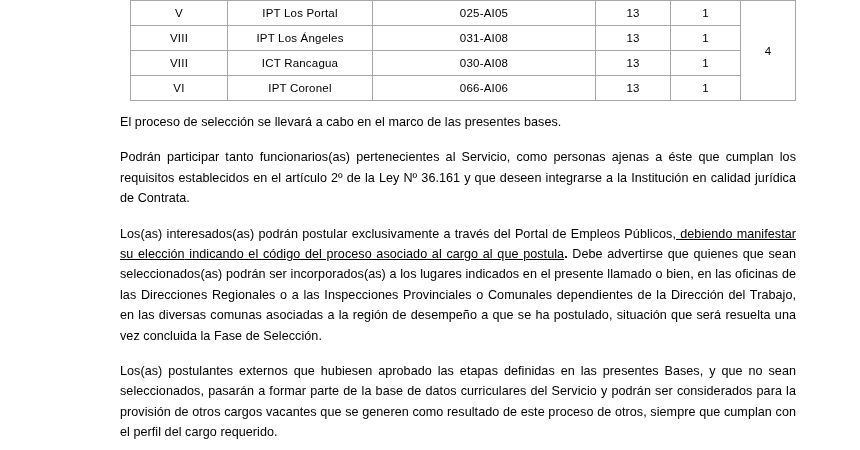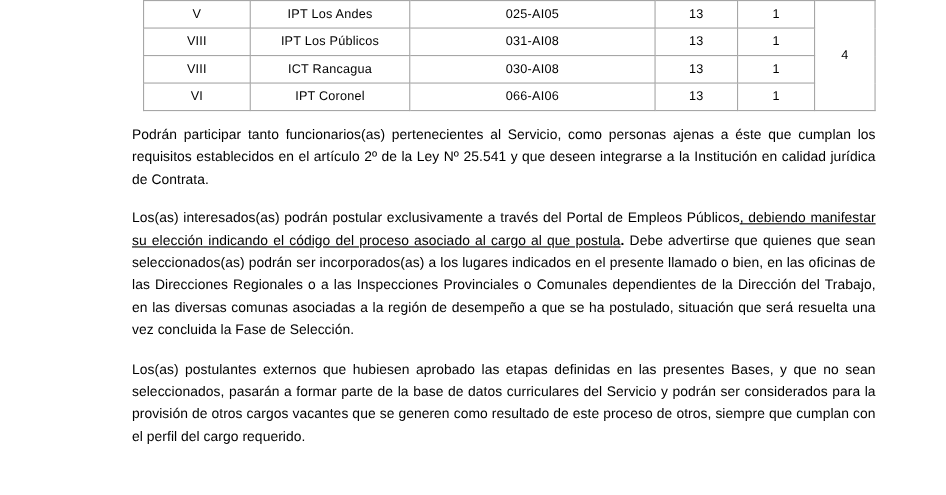--- a/index.html
+++ b/index.html
@@ -75,29 +75,29 @@
 </head>
 <body>
 
 <div class="page">
 
   <div class="table-wrap">
     <table class="doc-table">
       <tbody>
         <tr>
           <td class="c-region">V</td>
-          <td class="c-unit">IPT Los Andes</td>
+          <td class="c-unit">IPT Los Portal</td>
           <td class="c-code">025-AI05</td>
           <td class="c-qty">13</td>
           <td class="c-vac">1</td>
           <td class="c-total total-cell" rowspan="4">4</td>
         </tr>
         <tr>
           <td class="c-region">VIII</td>
-          <td class="c-unit">IPT Los Públicos</td>
+          <td class="c-unit">IPT Los Ángeles</td>
           <td class="c-code">031-AI08</td>
           <td class="c-qty">13</td>
           <td class="c-vac">1</td>
         </tr>
         <tr>
           <td class="c-region">VIII</td>
           <td class="c-unit">ICT Rancagua</td>
           <td class="c-code">030-AI08</td>
           <td class="c-qty">13</td>
           <td class="c-vac">1</td>
@@ -108,22 +108,23 @@
           <td class="c-code">066-AI06</td>
           <td class="c-qty">13</td>
           <td class="c-vac">1</td>
         </tr>
       </tbody>
     </table>
   </div>
 
   <div class="content">
 
+    <p class="para">El proceso de selección se llevará a cabo en el marco de las presentes bases.</p>
 
-    <p class="para">Podrán participar tanto funcionarios(as) pertenecientes al Servicio, como personas ajenas a éste que cumplan los requisitos establecidos en el artículo 2º de la Ley Nº 25.541 y que deseen integrarse a la Institución en calidad jurídica de Contrata.</p>
+    <p class="para">Podrán participar tanto funcionarios(as) pertenecientes al Servicio, como personas ajenas a éste que cumplan los requisitos establecidos en el artículo 2º de la Ley Nº 36.161 y que deseen integrarse a la Institución en calidad jurídica de Contrata.</p>
 
     <p class="para"><span>Los(as) interesados(as) podrán postular exclusivamente a través del Portal de Empleos Públicos</span><span class="u">, debiendo manifestar su elección</span><span class="u"> indicando el código del proceso asociado al cargo al que postula</span><span class="b">.</span><span> Debe advertirse que quienes que sean seleccionados(as) podrán ser incorporados(as) a los lugares indicados en el presente llamado o bien, en las oficinas de las Direcciones Regionales o a las Inspecciones Provinciales o Comunales dependientes de la Dirección del Trabajo, en las diversas comunas asociadas a la región de desempeño a que se ha postulado, situación que será resuelta una vez concluida la Fase de Selección.</span></p>
 
     <p class="para">Los(as) postulantes externos que hubiesen aprobado las etapas definidas en las presentes Bases, y que no sean seleccionados, pasarán a formar parte de la base de datos curriculares del Servicio y podrán ser considerados para la provisión de otros cargos vacantes que se generen como resultado de este proceso de otros, siempre que cumplan con el perfil del cargo requerido.</p>
 
   </div>
 
 </div>
 
 </body></html>

